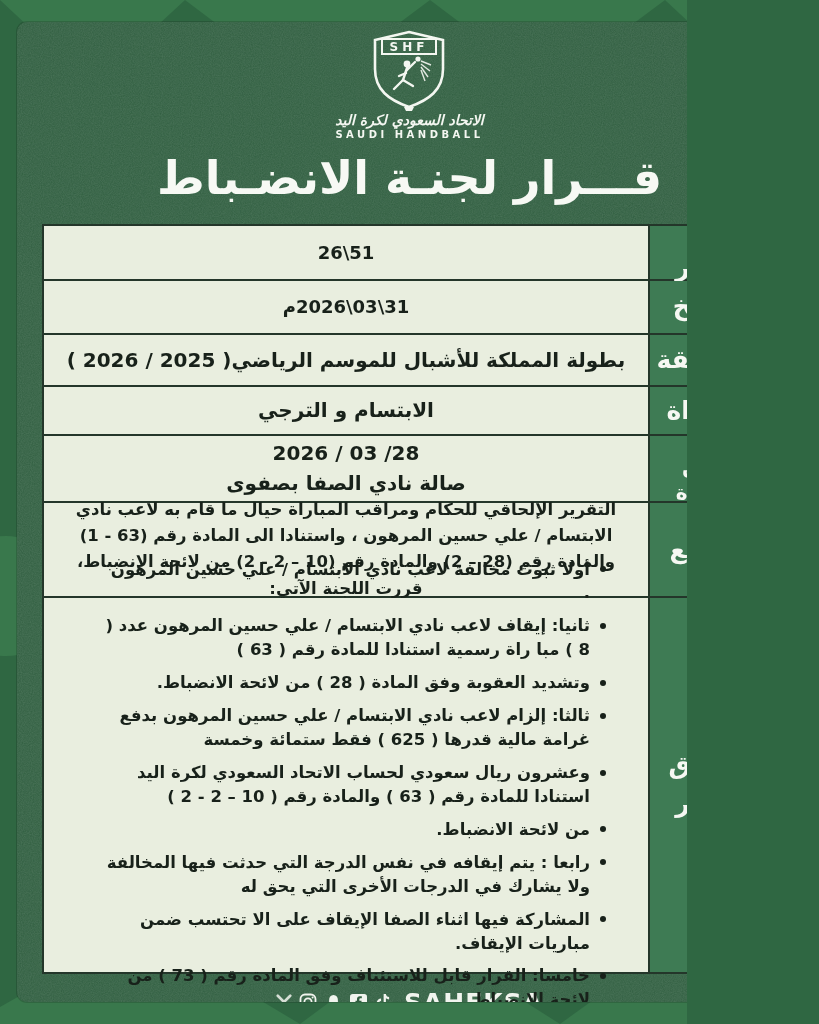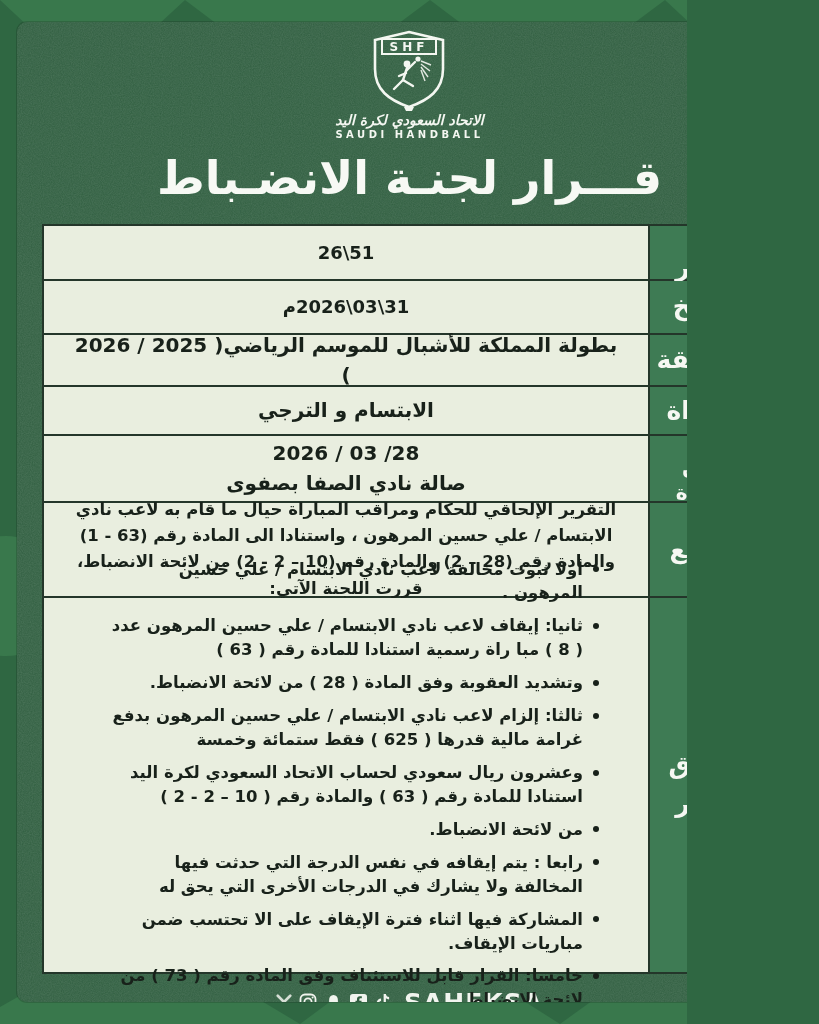--- a/index.html
+++ b/index.html
@@ -40,21 +40,21 @@
   }
   .label-cell {
     background:#3e7b54; color:#f6f8f3; font-weight:bold; font-size:25px;
     display:flex; align-items:center; justify-content:center; text-align:center;
     line-height:1.25; padding:2px 6px;
   }
   .label-cell.big { font-size:25px; line-height:1.5; }
   .value-cell {
     background:#e9eedf; color:#18211a; font-weight:bold;
     display:flex; flex-direction:column; align-items:center; justify-content:center;
-    text-align:center; font-size:18px; padding:4px 28px; line-height:1.5;
+    text-align:center; font-size:18px; padding:4px 21px; line-height:1.5;
   }
   .value-cell.small { font-size:20px; }
   .facts { font-size:16.5px; line-height:1.6; padding:6px 16px; }
 
   .verdict-cell { align-items:stretch; justify-content:center; }
   .verdict-list { list-style:none; direction:rtl; padding:6px 20px 6px 34px; }
   .verdict-list li {
     position:relative; padding-right:17px; font-size:16.5px; line-height:1.45;
     margin:9px 0; text-align:right;
   }
@@ -153,21 +153,21 @@
         <div class="label-cell big">منطوق القرار</div>
         <div class="value-cell verdict-cell">
           <ul class="verdict-list">
             <li>أولا ثبوت مخالفة لاعب نادي الابتسام / علي حسين المرهون .</li>
             <li>ثانيا: إيقاف لاعب نادي الابتسام / علي حسين المرهون عدد ( 8 ) مبا راة رسمية استنادا للمادة رقم ( 63 )</li>
             <li>وتشديد العقوبة وفق المادة ( 28 ) من لائحة الانضباط.</li>
             <li>ثالثا: إلزام لاعب نادي الابتسام / علي حسين المرهون بدفع غرامة مالية قدرها ( 625 ) فقط ستمائة وخمسة</li>
             <li>وعشرون ريال سعودي لحساب الاتحاد السعودي لكرة اليد استنادا للمادة رقم ( 63 ) والمادة رقم ( 10 – 2 - 2 )</li>
             <li>من لائحة الانضباط.</li>
             <li>رابعا : يتم إيقافه في نفس الدرجة التي حدثت فيها المخالفة ولا يشارك في الدرجات الأخرى التي يحق له</li>
-            <li>المشاركة فيها اثناء فترة الإيقاف على الا تحتسب ضمن مباريات الإيقاف.</li>
+            <li>المشاركة فيها اثناء الصفا الإيقاف على الا تحتسب ضمن مباريات الإيقاف.</li>
             <li>خامسا: القرار قابل للاستئناف وفق المادة رقم ( 73 ) من لائحة الانضباط.</li>
           </ul>
         </div>
       </div>
 
       <div class="footer">
         <span class="icon">
           <svg width="16" height="16" viewBox="0 0 18 18">
               <path d="M2 2 L16 16 M16 2 L2 16" stroke="#f1f4ee" stroke-width="3" stroke-linecap="round" opacity=".85"></path>
             </svg>

